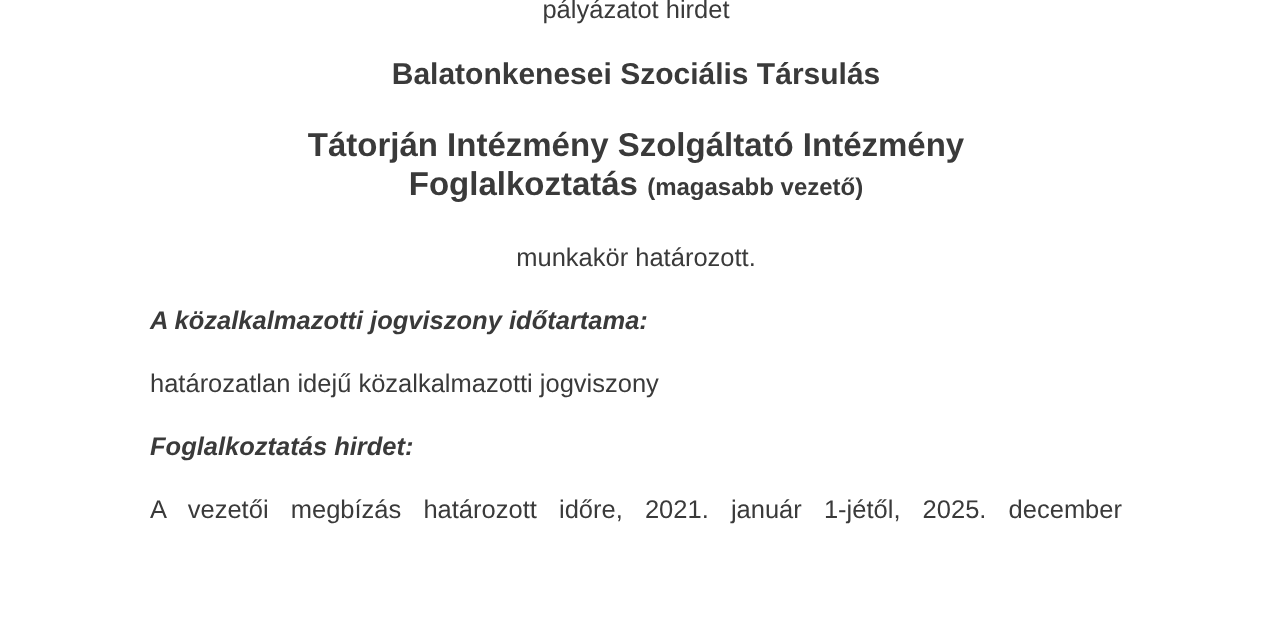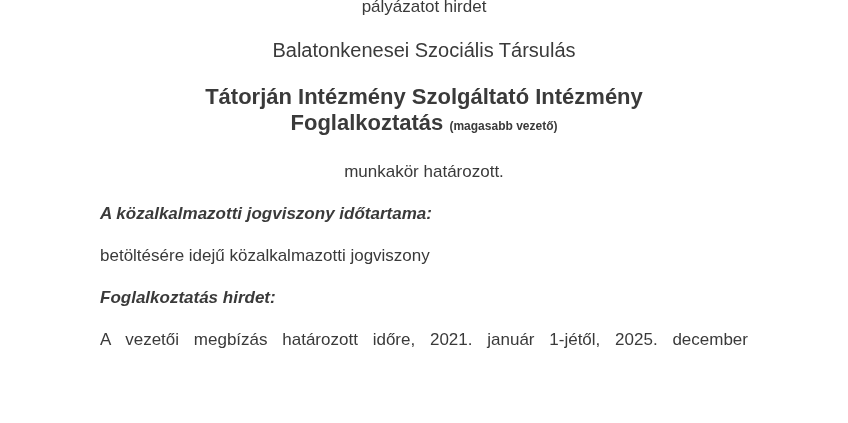--- a/index.html
+++ b/index.html
@@ -25,29 +25,29 @@
   }
   .intro {
     margin-top: -3px !important;
   }
   .center {
     text-align: center;
   }
   .org {
     font-size: 20px !important;
     line-height: 22px !important;
-    font-weight: normal;
+    font-weight: bold;
   }
   .title {
     font-size: 22px !important;
     line-height: 26px !important;
     font-weight: bold;
   }
   .title .note {
-    font-size: 12px;
+    font-size: 16px;
   }
   .heading {
     font-weight: bold;
     font-style: italic;
   }
   .justify-line {
     text-align: justify;
     text-align-last: justify;
   }
 </style>
@@ -63,21 +63,21 @@
   <p class="center title">
     <span>Tátorján Intézmény Szolgáltató Intézmény</span><br>
     <span>Foglalkoztatás</span>
     <span class="note">(magasabb vezető)</span>
   </p>
 
   <p class="center">munkakör határozott.</p>
 
   <p class="heading">A közalkalmazotti jogviszony időtartama:</p>
 
-  <p>betöltésére idejű közalkalmazotti jogviszony</p>
+  <p>határozatlan idejű közalkalmazotti jogviszony</p>
 
   <p class="heading">Foglalkoztatás hirdet:</p>
 
 
 
   <p class="justify-line">A vezetői megbízás határozott időre, 2021. január 1-jétől, 2025. december</p>
 
 </div>
 
 </body></html>

